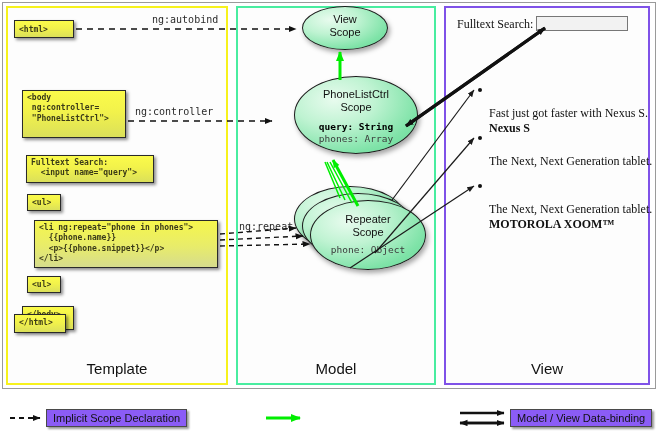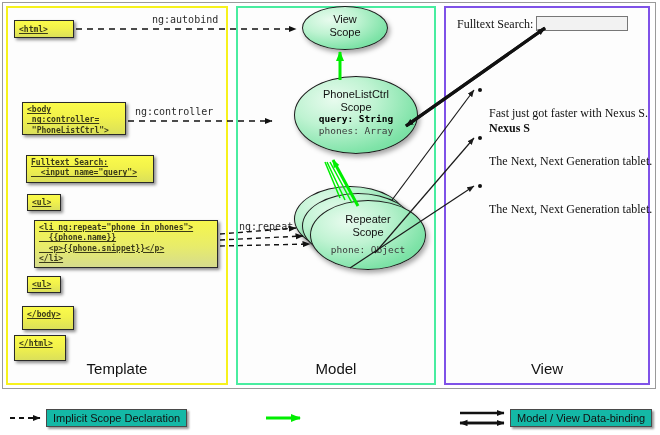--- a/index.html
+++ b/index.html
@@ -24,21 +24,21 @@
   .lbl-model{   left:236px;top:360px; width:200px;}
   .lbl-view{    left:444px;top:360px; width:206px;}
 
   
   .code{position:absolute;box-sizing:border-box;
         background:linear-gradient(180deg,#fbfb4a 0%,#f2f24b 45%,#dbe05a 100%);
         border:1px solid #2a2a2a;
         box-shadow:2px 2px 3px rgba(0,0,0,.45);
         font-family:"DejaVu Sans Mono","Liberation Mono",monospace;
         font-size:8px;line-height:1.30;color:#3a3a18;
-        padding:2px 4px;white-space:pre;font-weight:bold;text-decoration:underline;}
+        padding:2px 4px;white-space:pre;font-weight:bold;}
   .code.wide{background:linear-gradient(180deg,#f6f64c 0%,#e8ec6a 55%,#d6dc8d 100%);}
 
   
   .scope{position:absolute;border-radius:50%;
          border:1.6px solid #1c1c1c;
          background:radial-gradient(ellipse at 32% 30%,#e8fbee 0%,#bff3d2 35%,#7fe3a8 72%,#63d694 100%);
          box-shadow:2px 3px 5px rgba(0,0,0,.35);
          text-align:center;color:#111;box-sizing:border-box;}
   .scope .t1{font-size:11px;line-height:1.15;font-family:"Liberation Sans",sans-serif;}
   .scope .props{font-family:"DejaVu Sans Mono","Liberation Mono",monospace;
@@ -46,21 +46,21 @@
   .scope .props b{color:#000;font-weight:bold;}
 
   
   .view-txt{position:absolute;font-family:"Liberation Serif",serif;
             color:#111;font-size:12px;white-space:nowrap;}
   .view-bold{font-weight:bold;margin-top:39px;}
   .bullet{position:absolute;width:4px;height:4px;border-radius:50%;background:#111;}
   .searchbox{position:absolute;box-sizing:border-box;
              border:1px solid #777;background:#f2f2f2;}
   .legend-box{position:absolute;box-sizing:border-box;
-              border:1px solid #4a4a4a;background:#14b8a6;
+              border:1px solid #4a4a4a;background:#8b5cf6;
               box-shadow:1.5px 1.5px 2px rgba(0,0,0,.4);
               font-size:11px;color:#111;padding:2px 6px;white-space:nowrap;
               font-family:"Liberation Sans",sans-serif;}
 
   svg{position:absolute;left:0;top:0;width:660px;height:435px;pointer-events:none;}
   .edge-label{position:absolute;font-family:"DejaVu Sans Mono","Liberation Mono",monospace;
               font-size:10px;color:#2b2b2b;white-space:nowrap;}
 </style>
 </head>
 <body>
@@ -68,49 +68,49 @@
 <div id="stage">
 
   <div class="frame"></div>
 
   <div class="panel panel-template"></div>
   <div class="panel panel-model"></div>
   <div class="panel panel-view"></div>
 
   <div class="code" style="left:14px;top:20px;width:60px;height:18px;line-height:13px;">&lt;html&gt;</div>
 
-  <div class="code" style="left:22px;top:102px;width:104px;height:33px;">&lt;body
+  <div class="code" style="left:22px;top:90px;width:104px;height:48px;">&lt;body
  ng:controller=
  "PhoneListCtrl"&gt;</div>
 
   <div class="code" style="left:26px;top:155px;width:128px;height:28px;">Fulltext Search:
   &lt;input name="query"&gt;</div>
 
   <div class="code" style="left:27px;top:194px;width:34px;height:17px;line-height:12px;">&lt;ul&gt;</div>
 
   <div class="code wide" style="left:34px;top:220px;width:184px;height:48px;">&lt;li ng:repeat="phone in phones"&gt;
   {{phone.name}}
   &lt;p&gt;{{phone.snippet}}&lt;/p&gt;
 &lt;/li&gt;</div>
 
   <div class="code" style="left:27px;top:276px;width:34px;height:17px;line-height:12px;">&lt;ul&gt;</div>
 
   <div class="code" style="left:22px;top:306px;width:52px;height:24px;line-height:12px;">&lt;/body&gt;</div>
 
-  <div class="code" style="left:14px;top:335px;width:52px;height:26px;line-height:12px;">&lt;/html&gt;</div>
+  <div class="code" style="left:14px;top:314px;width:52px;height:19px;line-height:12px;">&lt;/html&gt;</div>
 
   <div class="scope" style="left:302px;top:6px;width:86px;height:44px;padding-top:6px;">
     <div class="t1"><span>View</span><br>
       <span>Scope</span></div>
   </div>
 
   <div class="scope" style="left:294px;top:76px;width:124px;height:78px;padding-top:11px;">
     <div class="t1"><span>PhoneListCtrl</span><br>
       <span>Scope</span></div>
-    <div class="props" style="">
+    <div class="props" style="margin-top:8px;">
       <b>query: String</b><br>
       <span>phones: Array</span>
     </div>
   </div>
 
   <div class="scope" style="left:294px;top:186px;width:112px;height:66px;"></div>
   <div class="scope" style="left:302px;top:193px;width:112px;height:66px;"></div>
   <div class="scope" style="left:310px;top:200px;width:116px;height:70px;padding-top:12px;">
     <div class="t1"><span>Repeater</span><br>
       <span>Scope</span></div>
@@ -123,20 +123,21 @@
   <div class="searchbox" style="left:536px;top:16px;width:92px;height:15px;"></div>
 
   <div class="bullet" style="left:478px;top:88px;"></div>
   <div class="view-txt view-bold" style="left:489px;top:82px;">Nexus S</div>
   <div class="view-txt" style="left:489px;top:106px;">Fast just got faster with Nexus S.</div>
 
   <div class="bullet" style="left:478px;top:136px;"></div>
   <div class="view-txt" style="left:489px;top:154px;">The Next, Next Generation tablet.</div>
 
   <div class="bullet" style="left:478px;top:184px;"></div>
+  <div class="view-txt view-bold" style="left:489px;top:178px;">MOTOROLA XOOM™</div>
   <div class="view-txt" style="left:489px;top:202px;">The Next, Next Generation tablet.</div>
 
   <div class="edge-label" style="left:152px;top:14px;">ng:autobind</div>
   <div class="edge-label" style="left:135px;top:106px;text-align:center;">ng:controller</div>
   <div class="edge-label" style="left:239px;top:221px;">ng:repeat</div>
 
   <div class="panel-label lbl-template">Template</div>
   <div class="panel-label lbl-model">Model</div>
   <div class="panel-label lbl-view">View</div>
 

